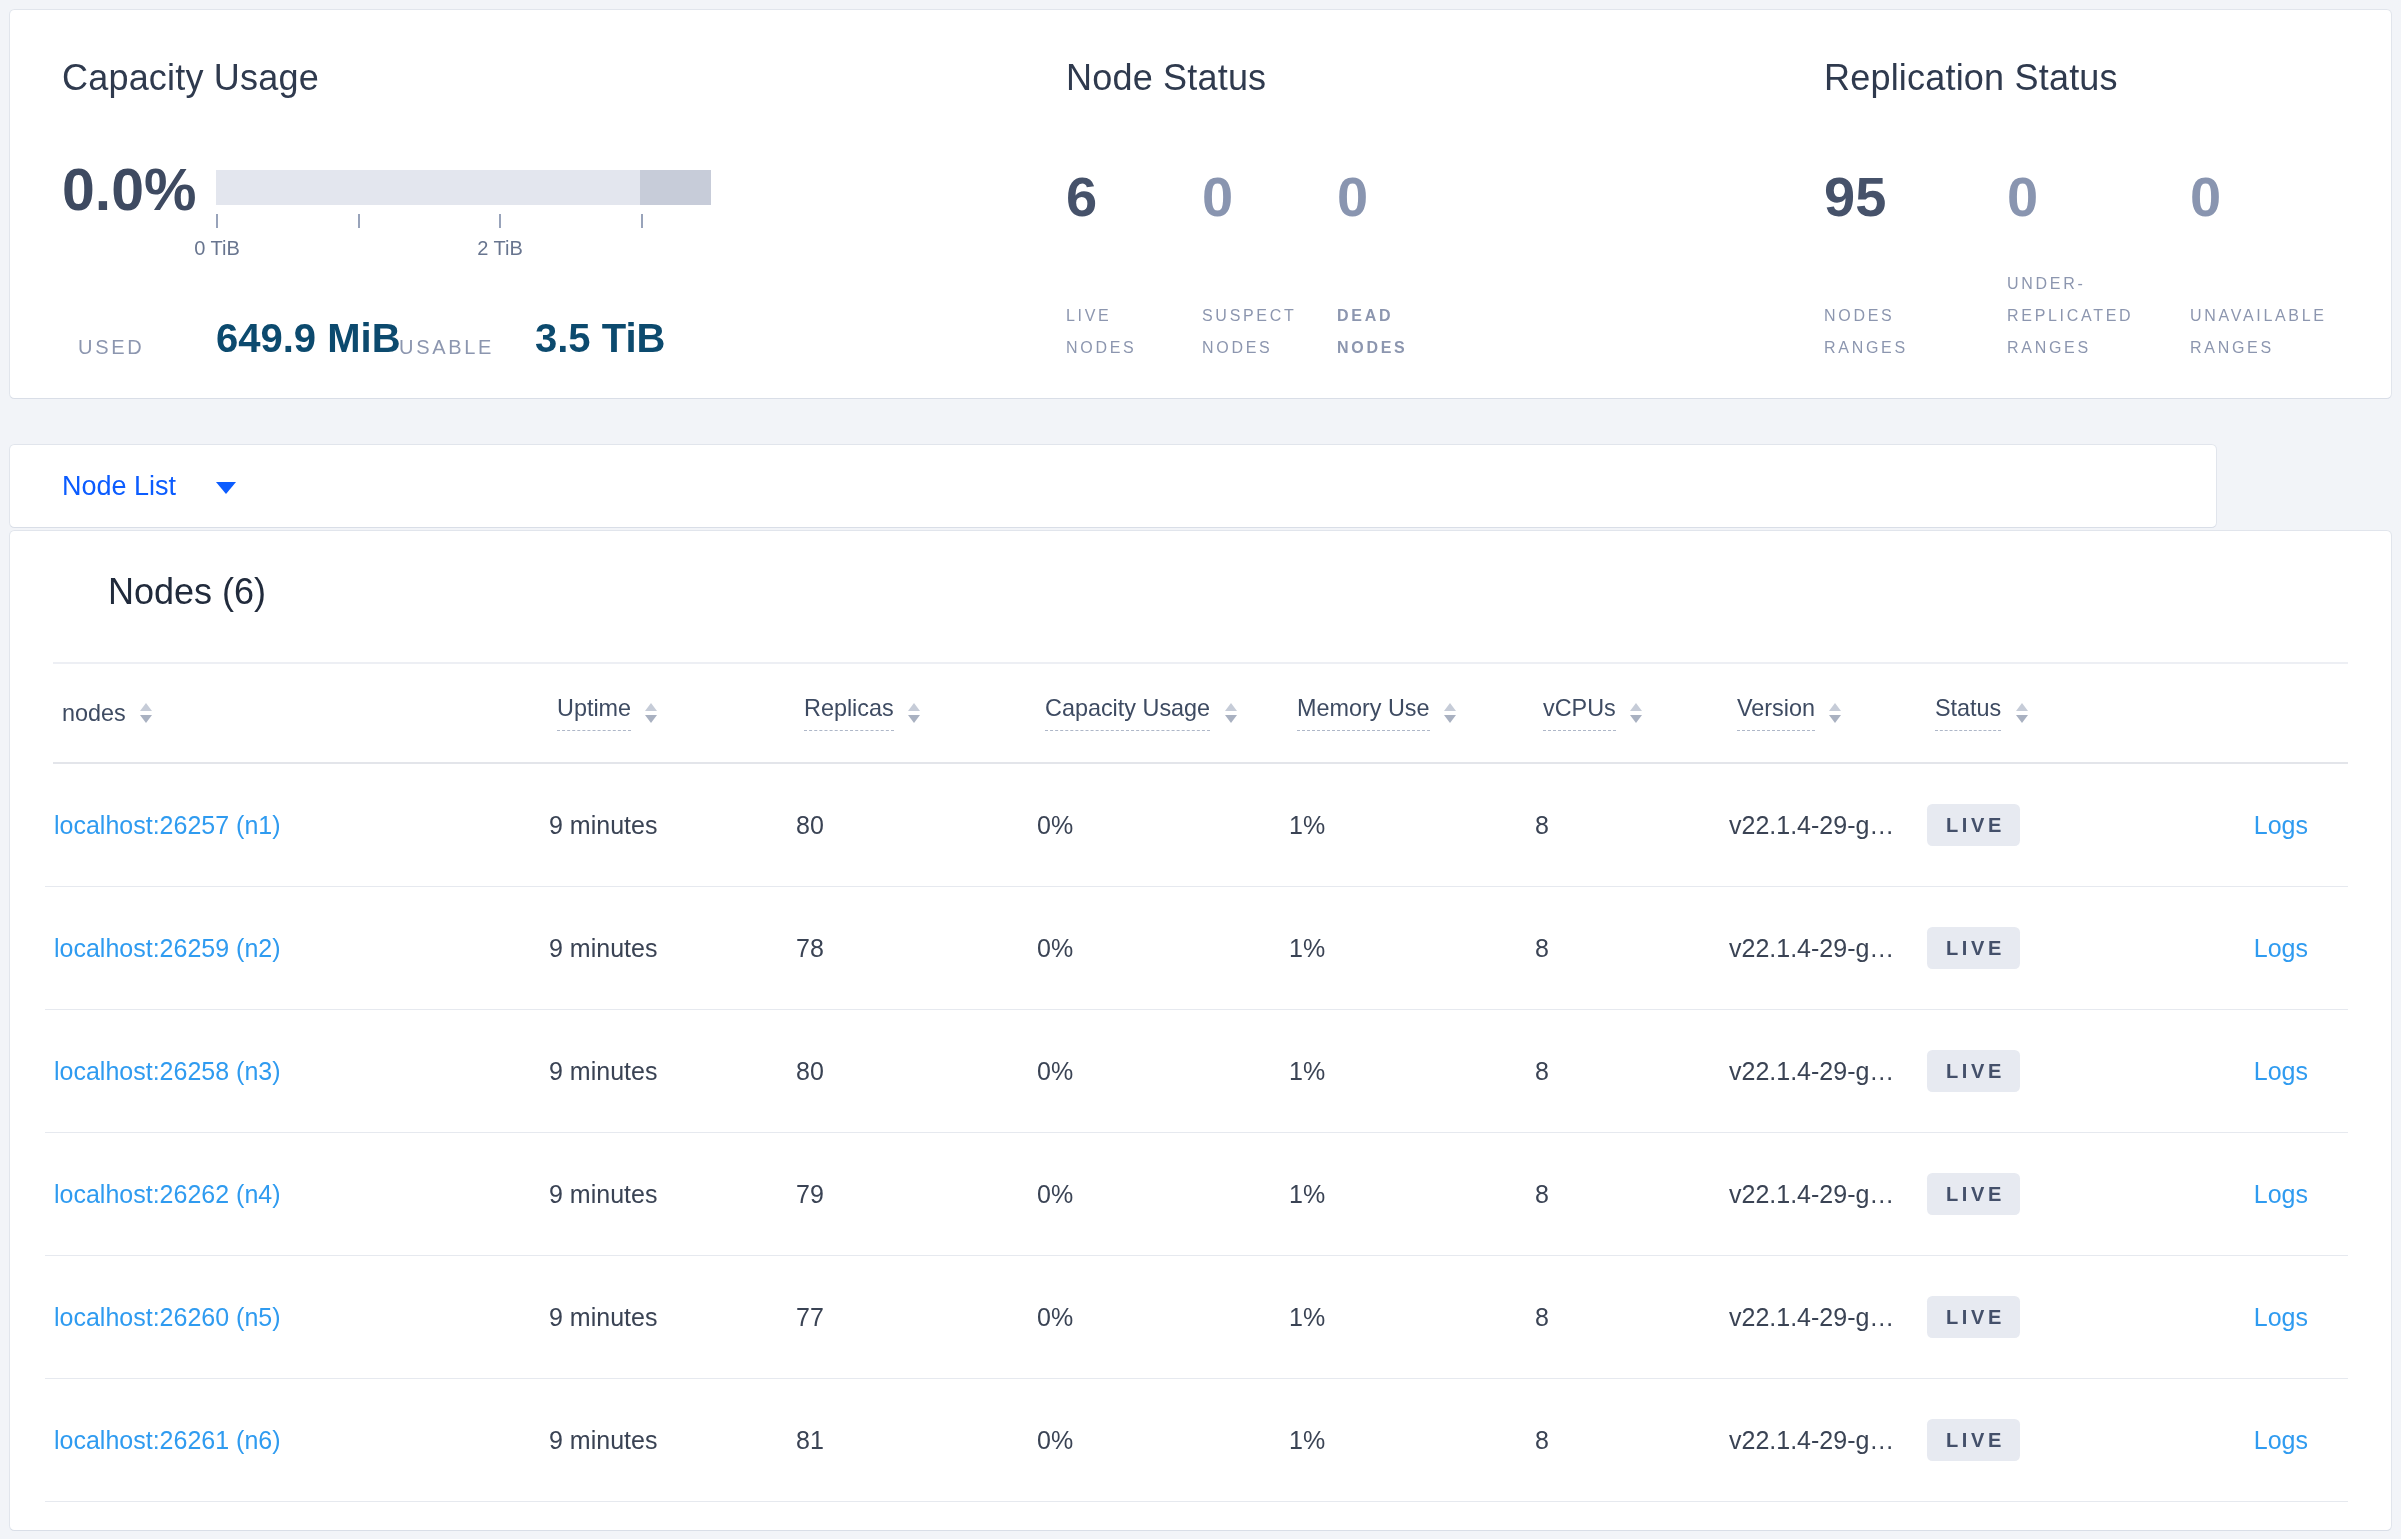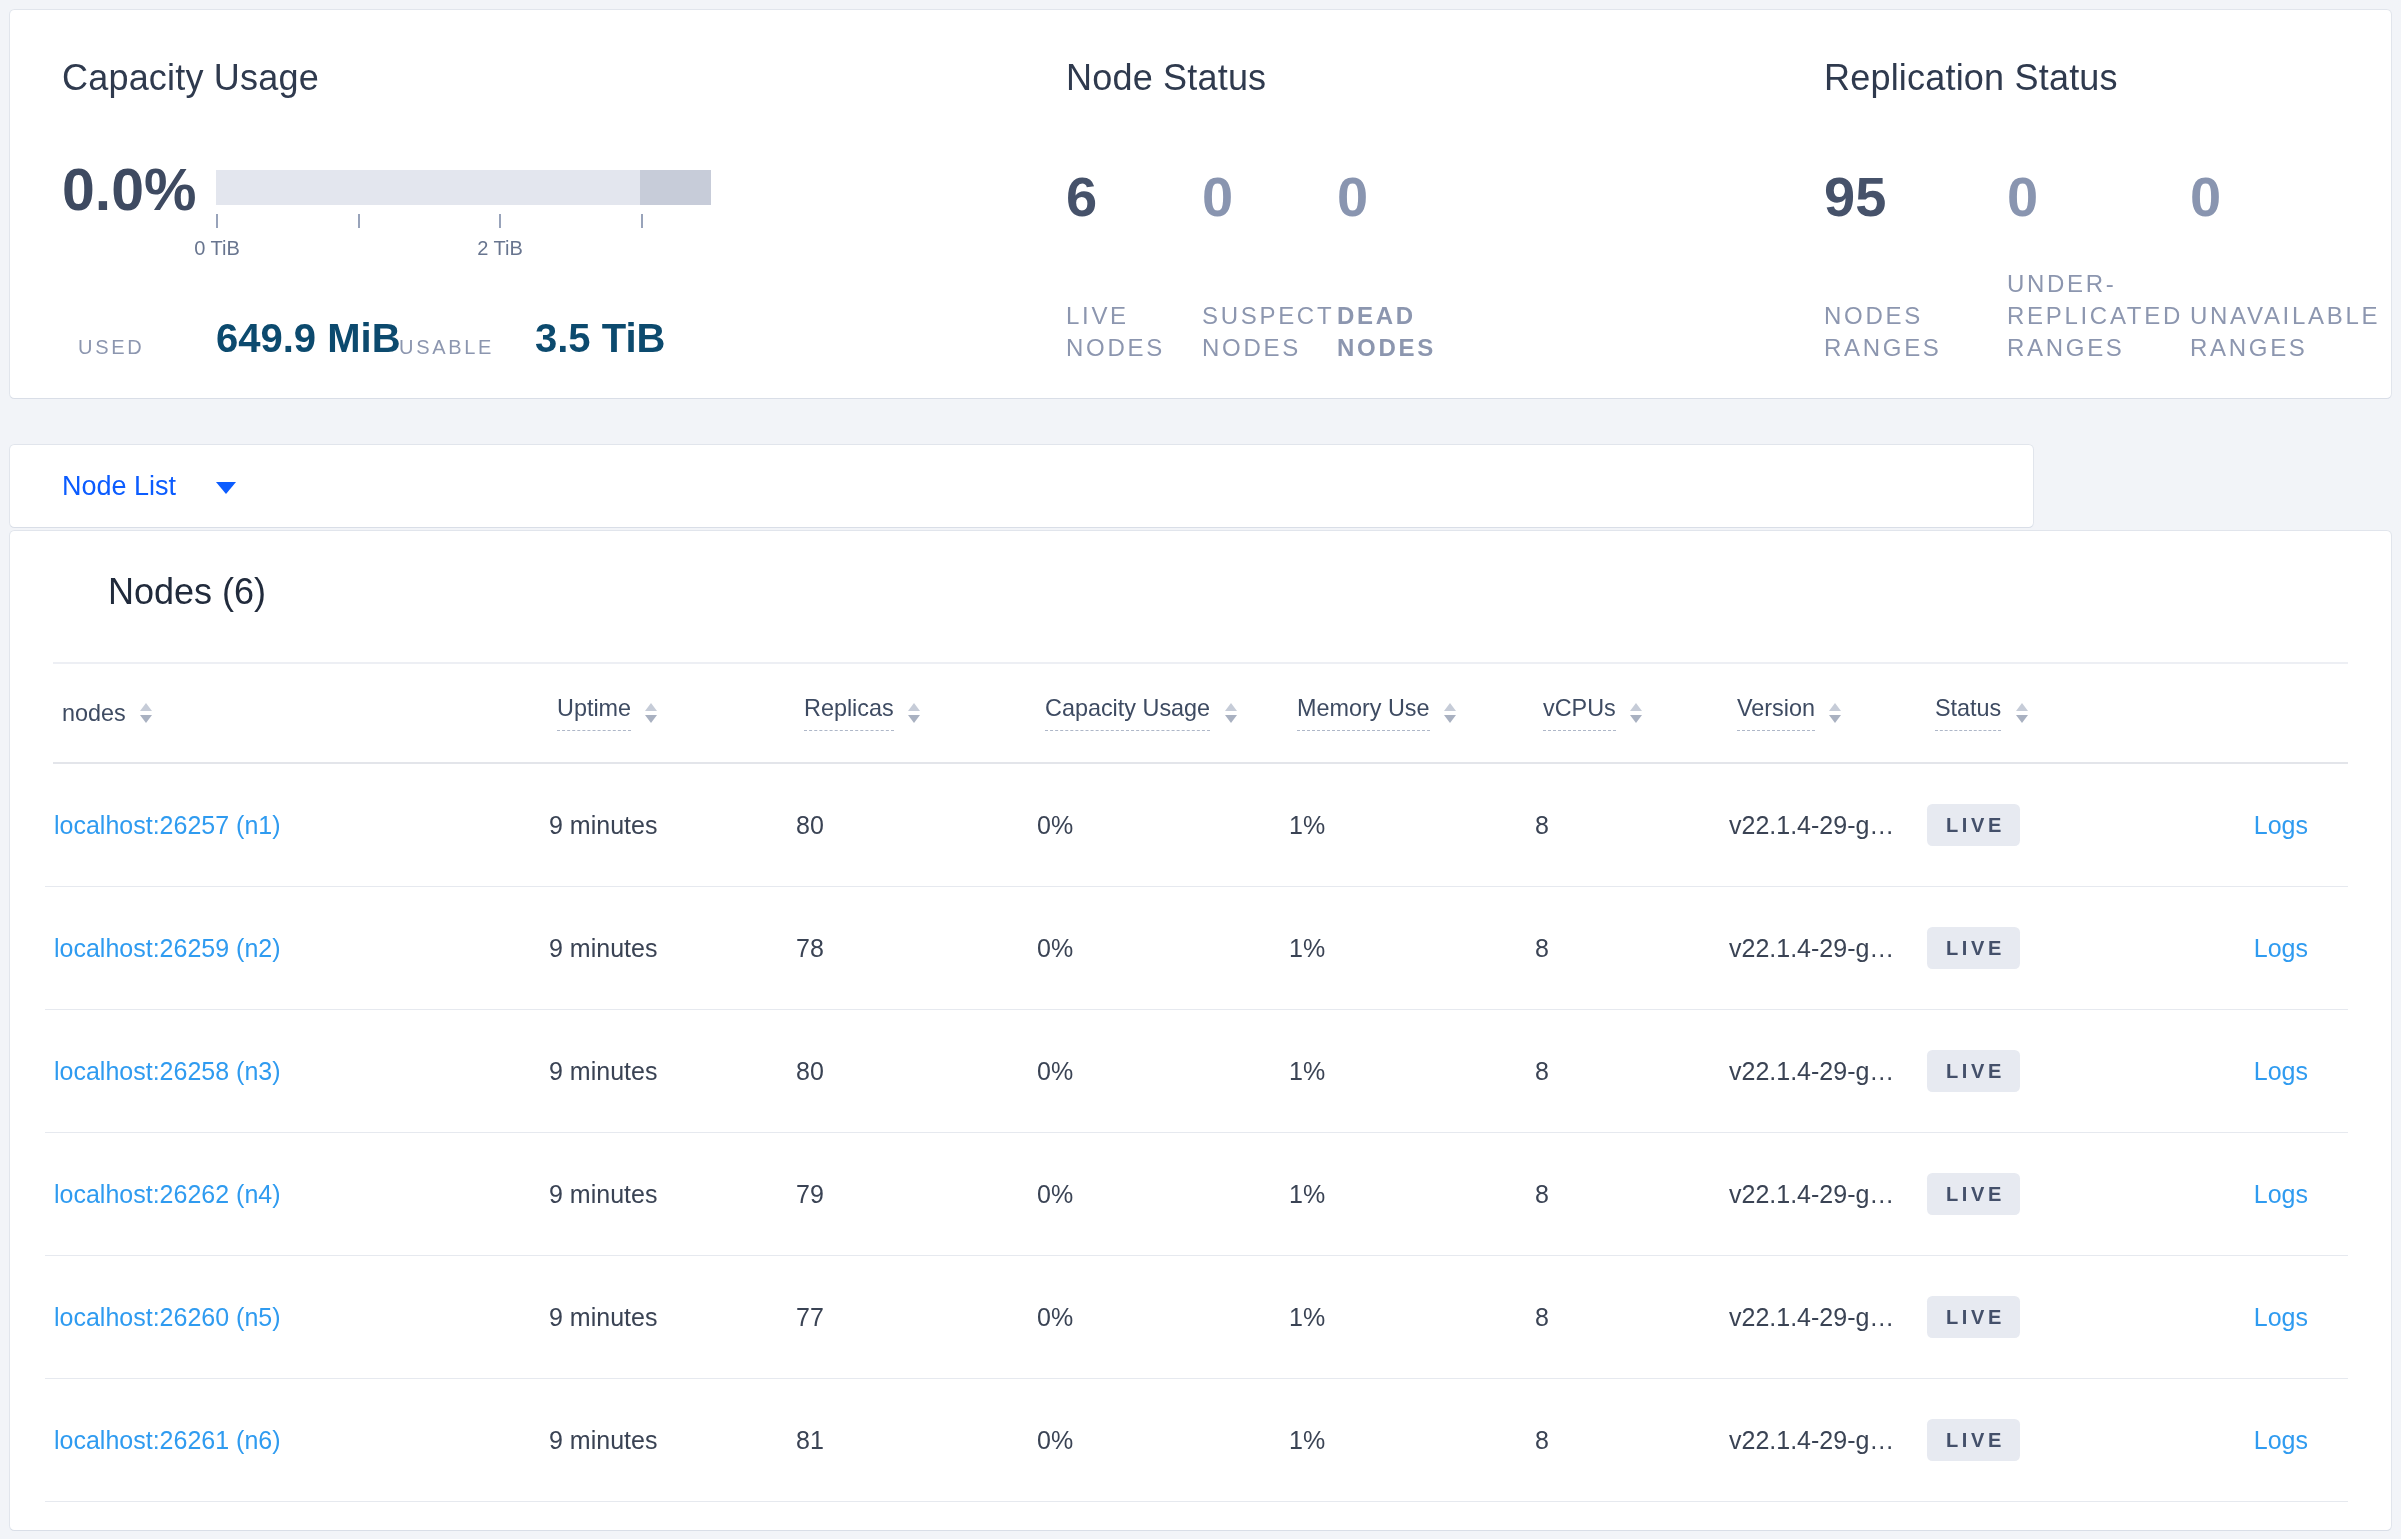--- a/index.html
+++ b/index.html
@@ -54,26 +54,26 @@
     position:absolute; top:308px;
     font-size:40px; font-weight:600; color:#0c4a6e; line-height:1;
   }
   .stat-number {
     position:absolute; top:159px;
     font-size:56px; font-weight:600; line-height:1; color:#46526a;
   }
   .stat-number.dim { color:#8995b0; }
   .stat-label {
     position:absolute; bottom:34px;
-    font-size:24px; letter-spacing:2.7px; color:#8c96af; line-height:32px;
+    font-size:16px; letter-spacing:2.7px; color:#8c96af; line-height:32px;
   }
   .stat-label span { display:block; }
 
   
-  .card-selector { left:9px; top:444px; width:2025px; height:84px;text-align:center; }
+  .card-selector { left:9px; top:444px; width:2208px; height:84px;text-align:center; }
   .view-selector {
     position:absolute; left:52px; top:0; height:100%;
     display:flex; align-items:center; cursor:pointer;
   }
   .view-selector-label {
     font-size:27px; font-weight:500; color:#0b5cff;
   }
   .caret-down {
     display:inline-block; margin-left:40px; margin-top:3.6px;
     width:0; height:0;

